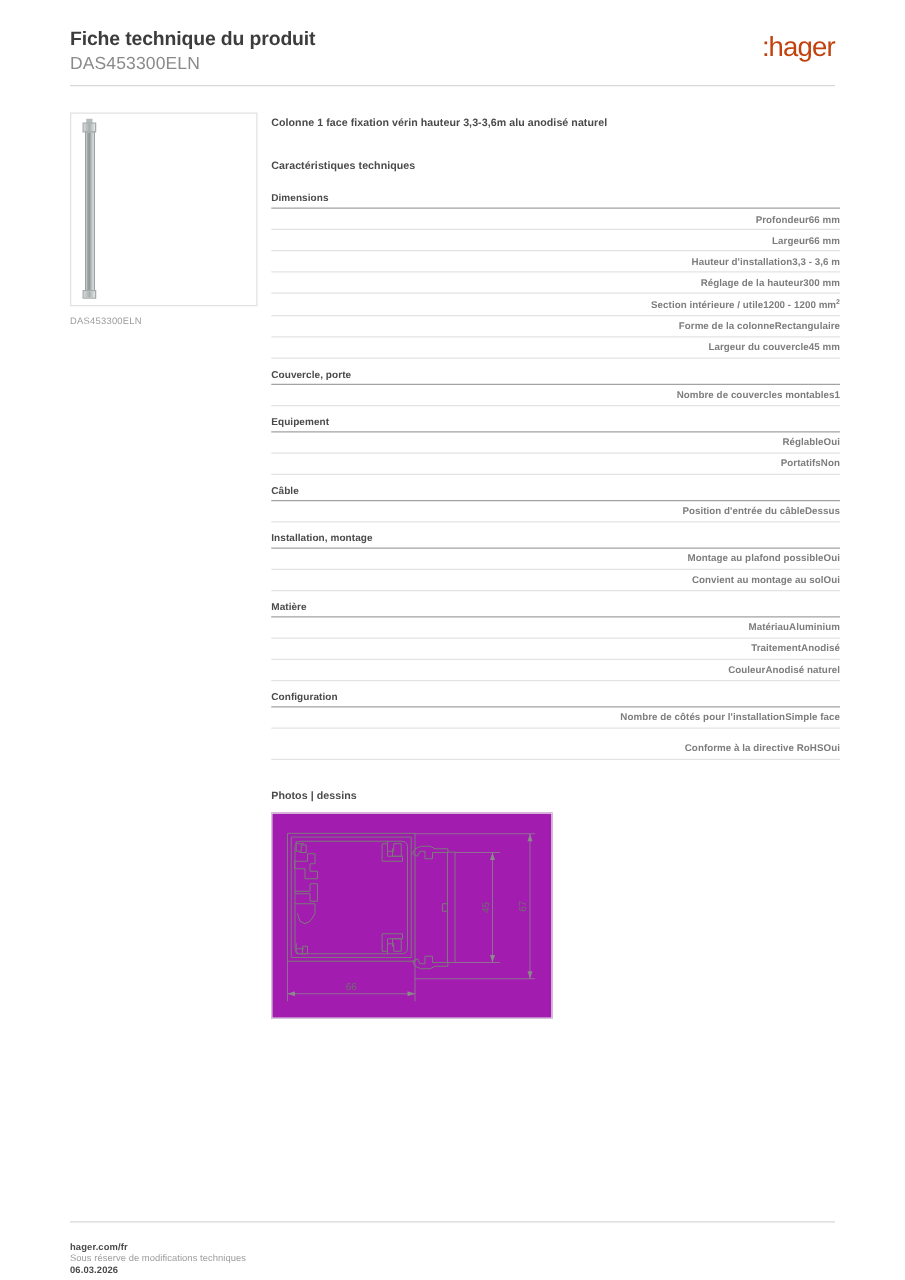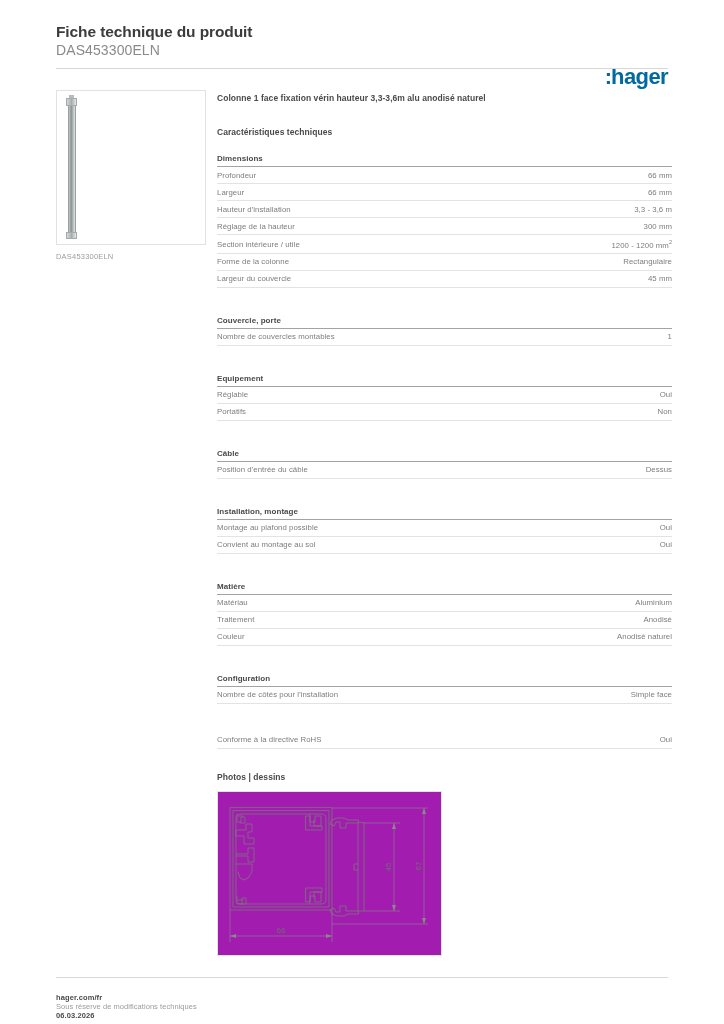--- a/index.html
+++ b/index.html
@@ -16,22 +16,22 @@
   .hdr-title {
     font-size: 15.5px; font-weight: bold; color:#3c3c3c;
     letter-spacing: -0.1px; line-height: 19px;
   }
   .hdr-sub {
     font-size: 14px; color:#8a8a8a; font-weight: normal;
     line-height: 18px; letter-spacing: 0.1px;
   }
   .logo {
     position:absolute; right:0; top:4px;
-    font-size: 22px; font-weight: bold; color:#0369a1;
-    letter-spacing:-0.6px; line-height: 24px; margin-top: 39px;
+    font-size: 22px; font-weight: normal; color:#c2410c;
+    letter-spacing:-0.6px; line-height: 24px;
   }
   .logo .colon { letter-spacing:-1px; }
   .hdr-rule {
     position:absolute; left:56px; top:68px; width:612px; height:1px;
     background:#d8d8d8;
   }
 
   
   .thumb-wrap { position:absolute; left:56px; top:90px; width:150px; }
   .thumb-box {
@@ -66,32 +66,32 @@
   .content { position:absolute; left:217px; top:92px; width:455px; }
   .prod-name {
     font-size:8.5px; font-weight:bold; color:#4a4a4a;
     letter-spacing:0.05px; line-height:12px;
   }
   .spec-title {
     margin-top:23px; font-size:8.5px; font-weight:bold; color:#4a4a4a;
     letter-spacing:0.05px;
   }
 
-  .group { margin-top:28px; }
+  .group { margin-top:8px; }
   .group.first { margin-top:17px; }
   .group-head {
     font-size:8px; font-weight:bold; color:#4a4a4a;
     padding-bottom:3px; border-bottom:1px solid #a3a3a3;
     letter-spacing:0.05px;
   }
   .row {
-    display:flex; justify-content:space-between; align-items:baseline;
+    display:flex; justify-content:flex-end; align-items:baseline;
     border-bottom:1px solid #e3e3e3;
     padding:3.5px 0 3.5px 0;
-    font-size:7.8px; color:#7d7d7d; letter-spacing:0.05px;
+    font-size:7.8px; color:#7d7d7d; letter-spacing:0.05px;font-weight:bold;
   }
   .row .k { white-space:nowrap; }
   .row .v { white-space:nowrap; text-align:right; }
   .row .v sup { font-size:5.5px; vertical-align:super; }
 
   
   .photos-head {
     margin-top:23px; font-size:8.5px; font-weight:bold; color:#4a4a4a;
     letter-spacing:0.05px;
   }

